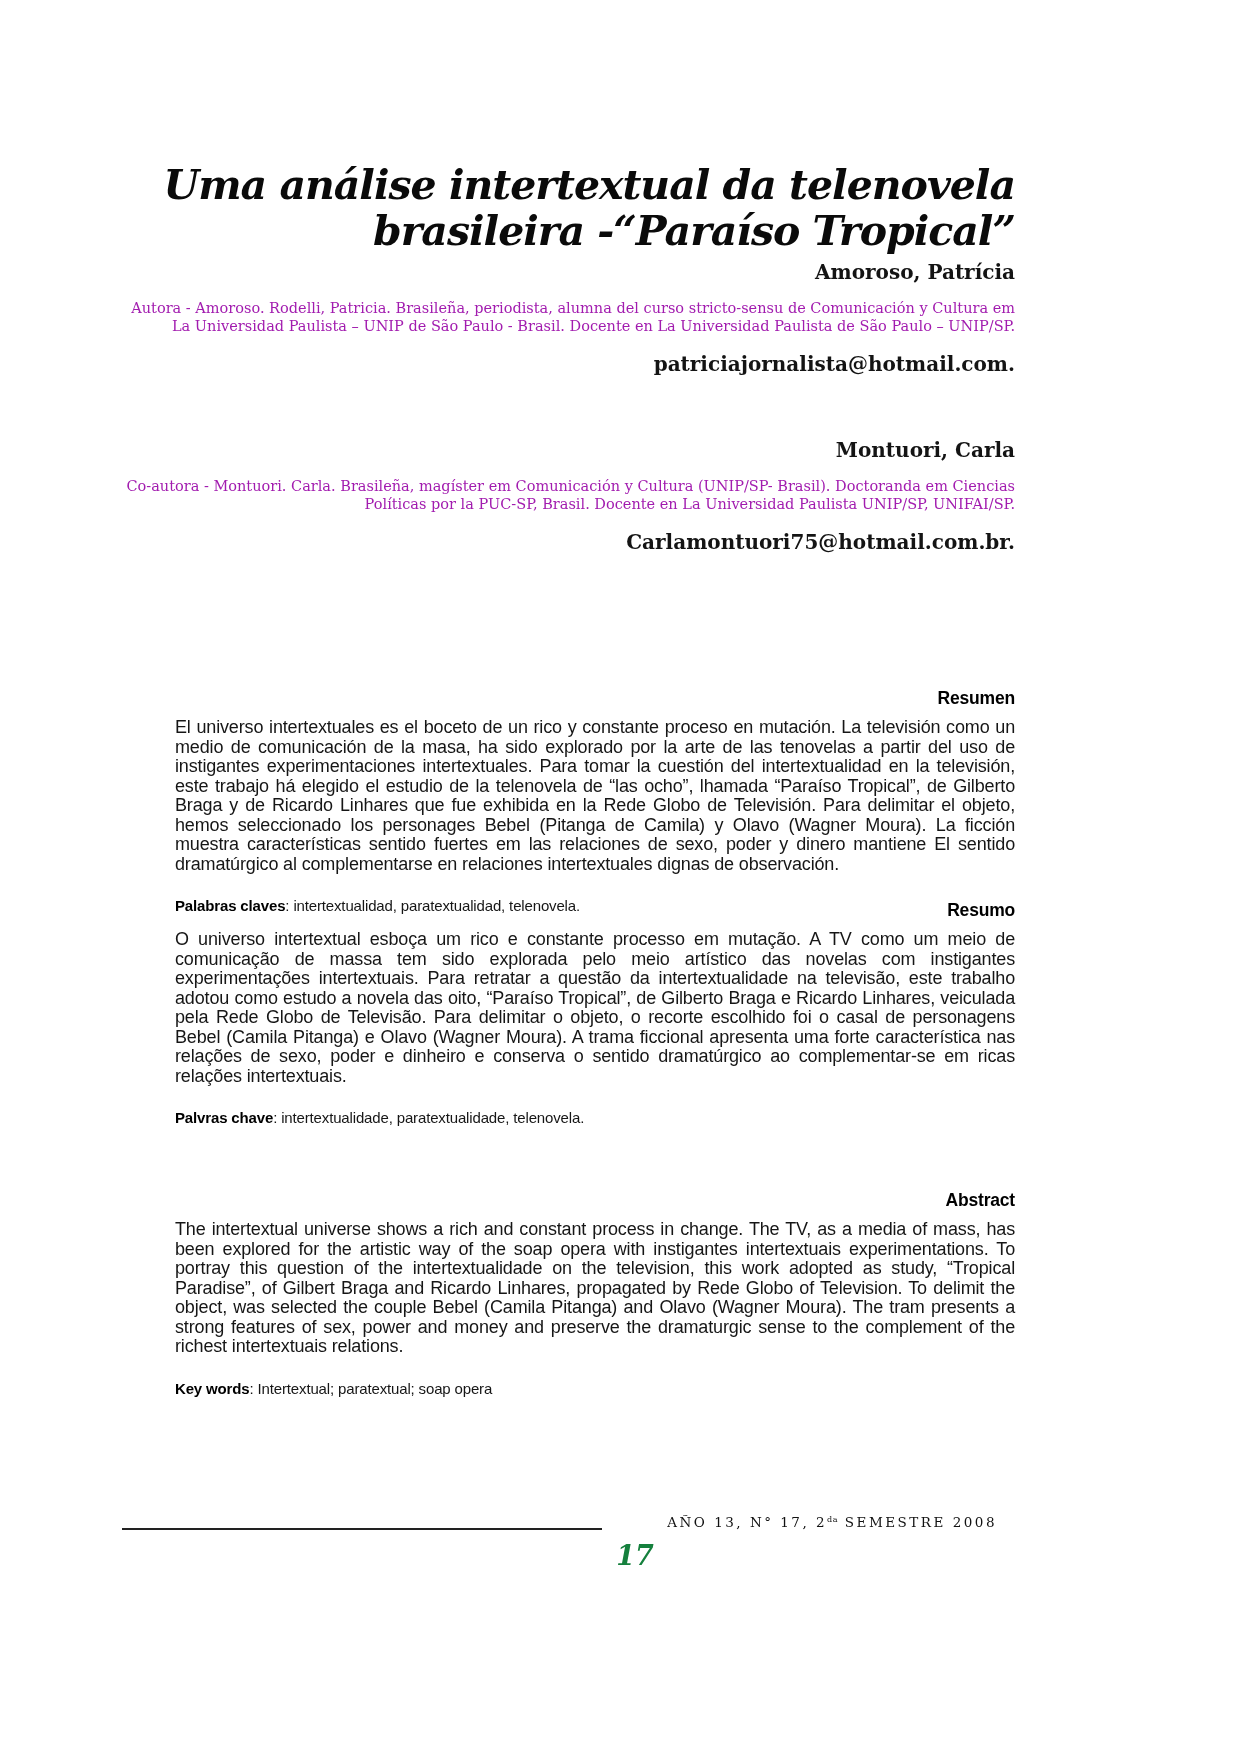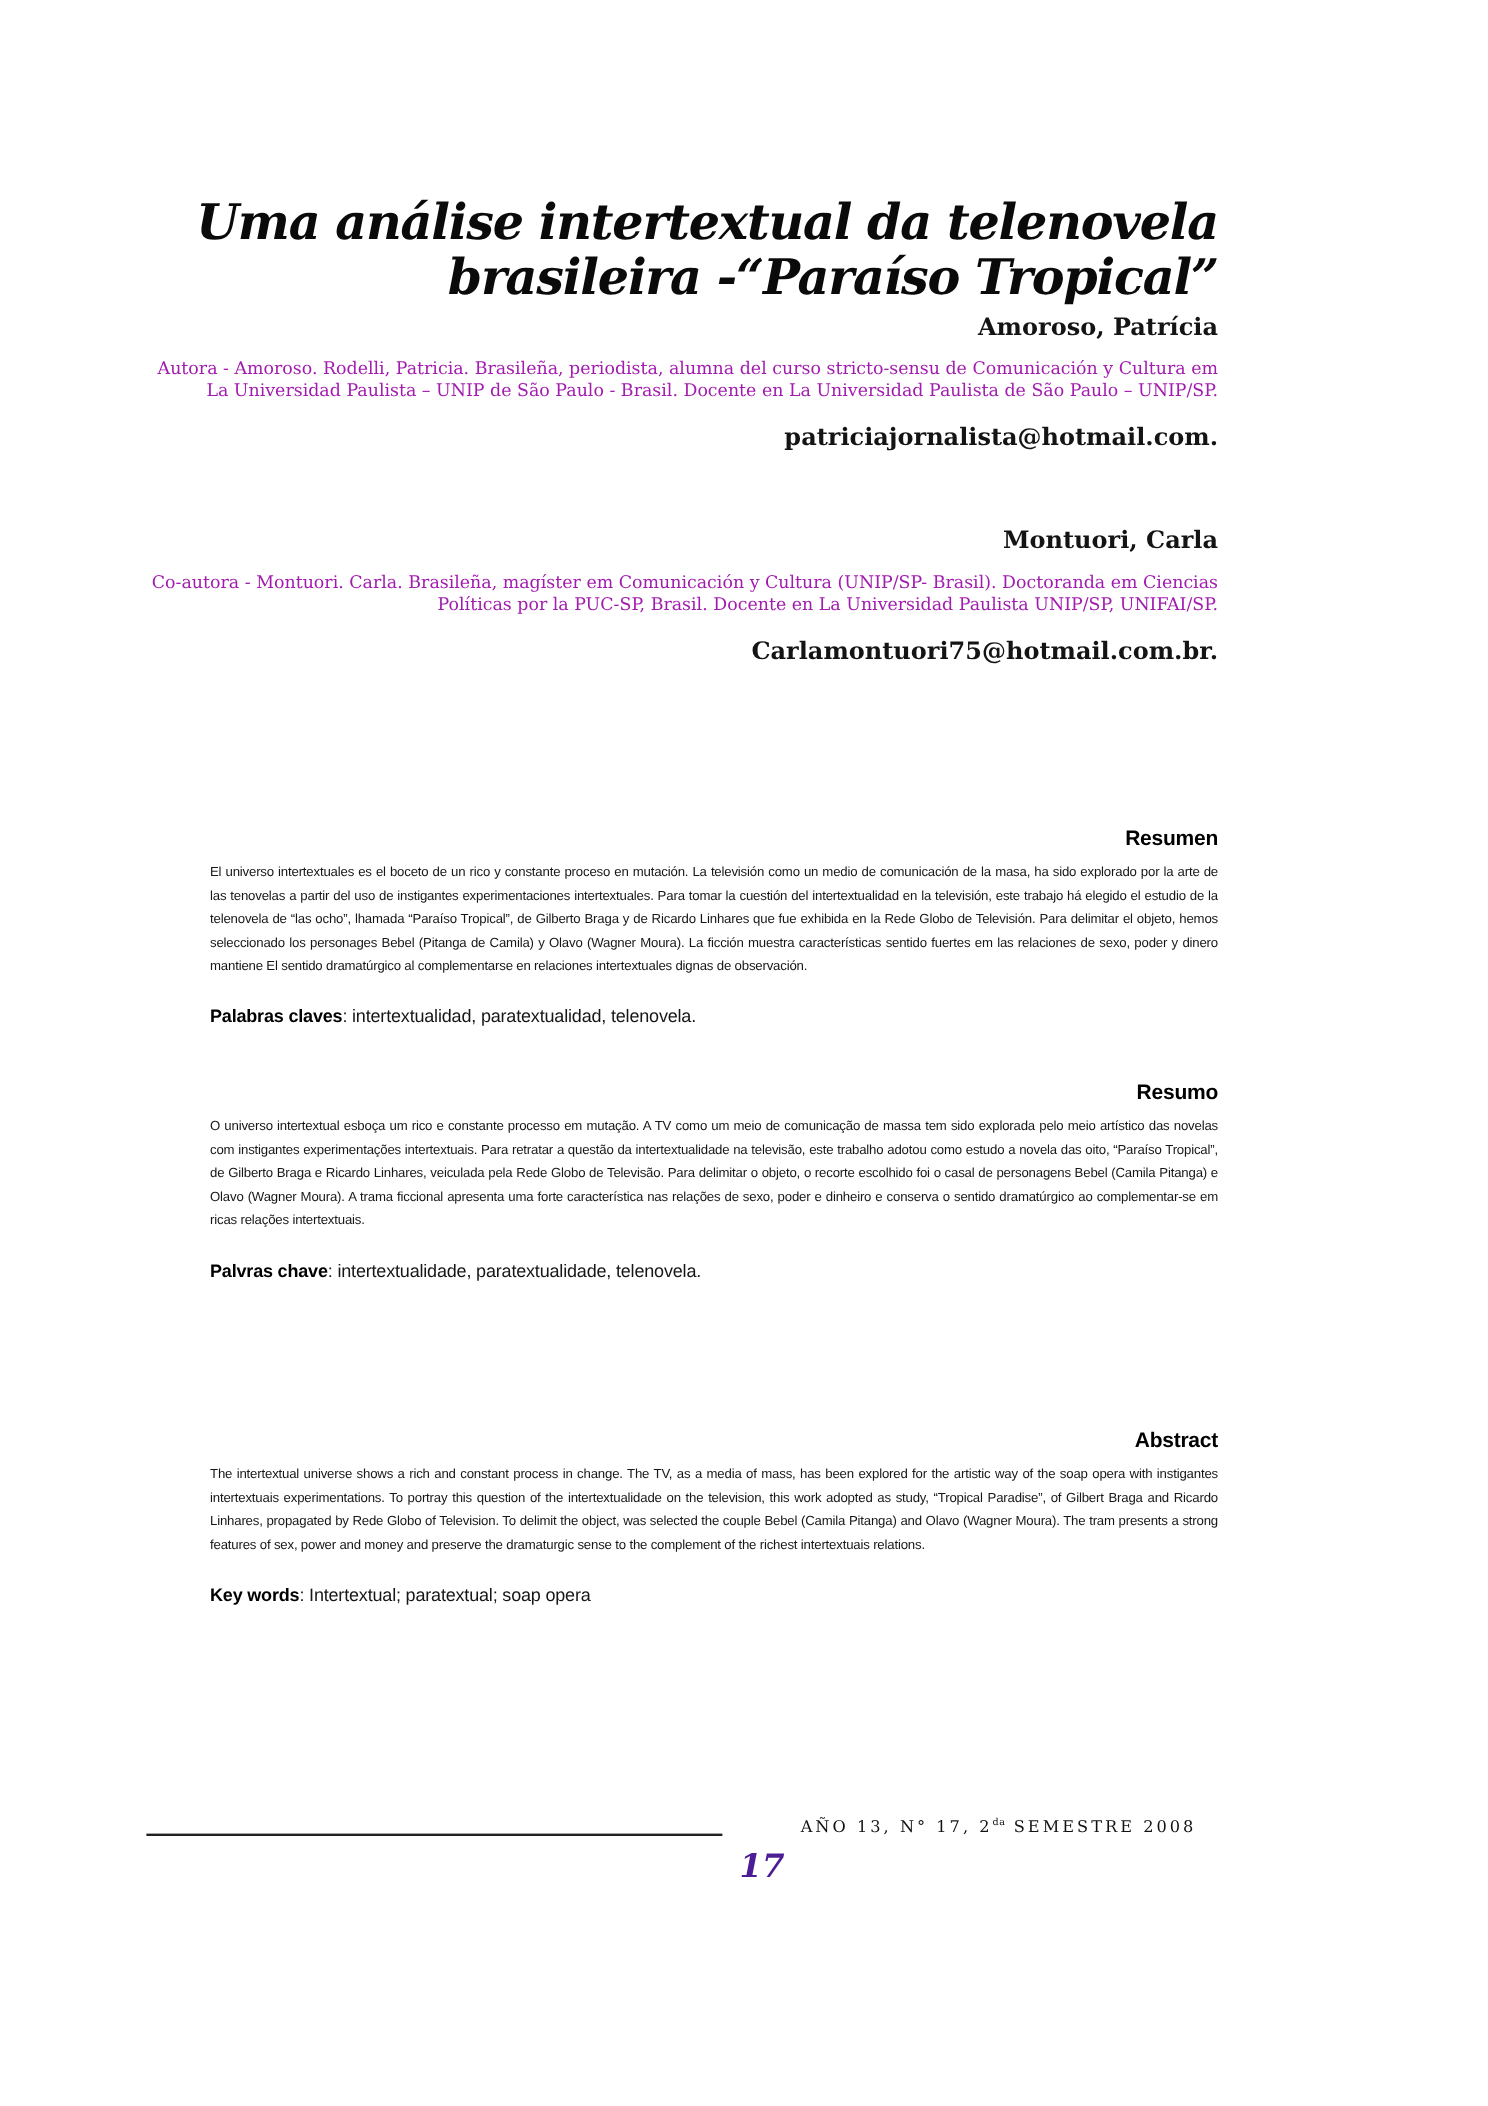--- a/index.html
+++ b/index.html
@@ -71,21 +71,21 @@
     margin: 0;
     font-size: 17.5px;
     font-weight: bold;
     color: #000;
     letter-spacing: -0.2px;
     text-align: right;
   }
   .sec-body {
     margin: 9px 0 0 53px;
     width: 840px;
-    font-size: 11px;
+    font-size: 18px;
     line-height: 19.5px;
     text-align: justify;
     letter-spacing: -0.15px;
     color: #161616;
   }
   .sec-keywords {
     margin: 23px 0 0 53px;
     font-size: 15px;
     letter-spacing: -0.15px;
     color: #161616;
@@ -104,21 +104,21 @@
   .page-number {
     position: absolute;
     left: 555px;
     top: 1540px;
     width: 160px;
     text-align: center;
     font-family: "DejaVu Serif", serif;
     font-style: italic;
     font-weight: bold;
     font-size: 27px;
-    color: #4c1d95;
+    color: #15803d;
   }
   .journal-line {
     position: absolute;
     right: 243px;
     top: 1514px;
     font-family: "DejaVu Serif", serif;
     font-size: 13.5px;
     letter-spacing: 2.5px;
     color: #111;
     white-space: nowrap;

